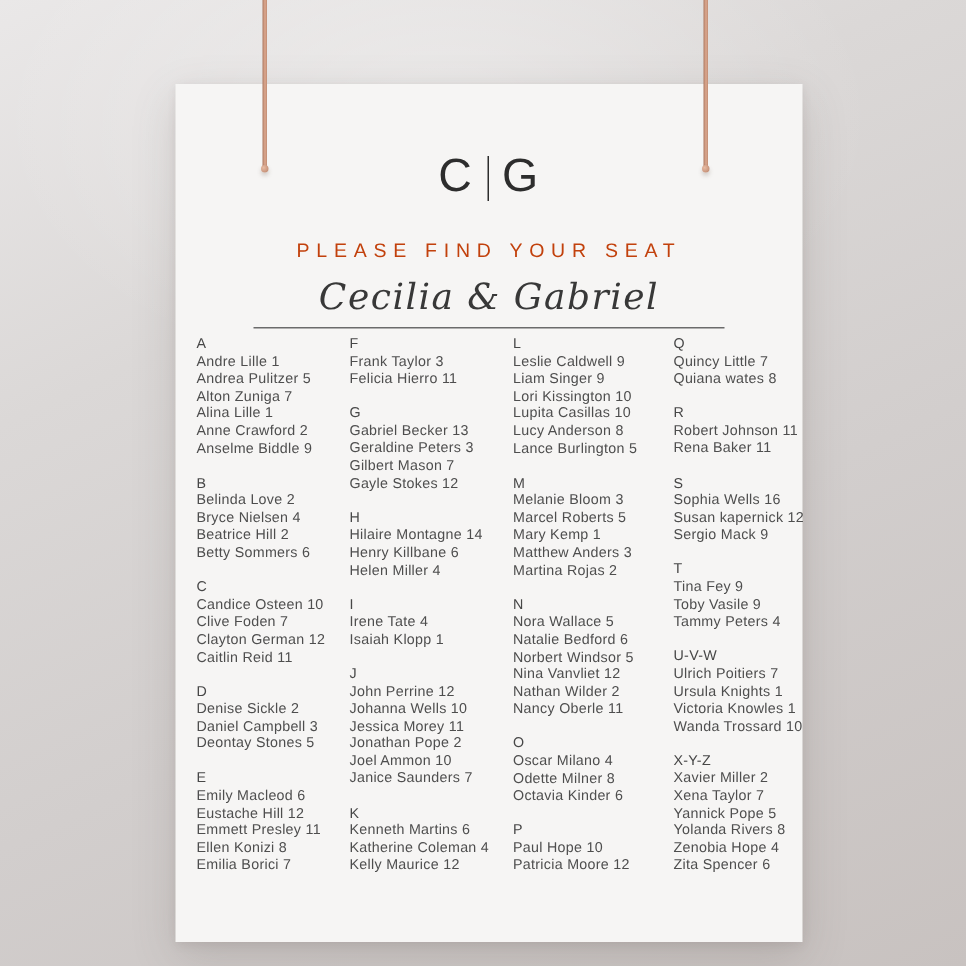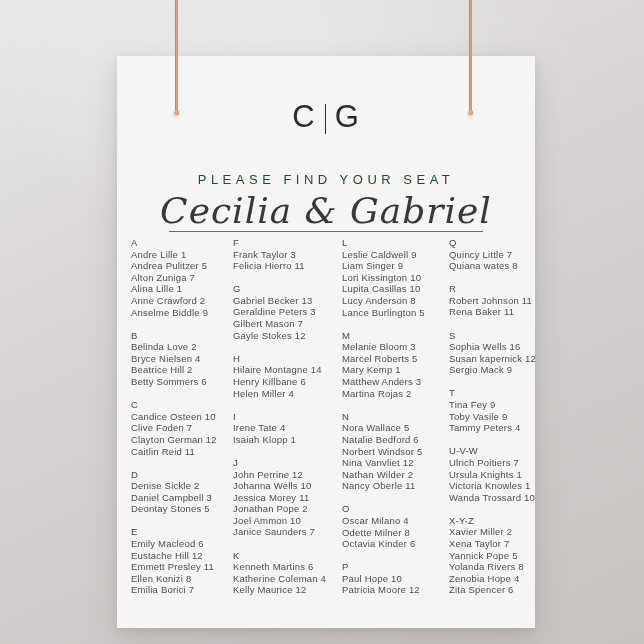--- a/index.html
+++ b/index.html
@@ -26,23 +26,23 @@
     position:absolute;left:117px;top:56px;width:418px;height:572px;z-index:2;
     background:#f6f5f4;
     box-shadow:0 10px 28px rgba(95,85,80,0.20), 0 2px 6px rgba(95,85,80,0.12);
     text-align:center;
   }
   .monogram{
     margin-top:44px;height:34px;display:flex;align-items:center;justify-content:center;
     font-size:31px;color:#2d2d2d;letter-spacing:1px;font-weight:400;
   }
   .monogram-divider{display:inline-block;width:1px;height:30px;background:#2d2d2d;margin:4px 9px 0 9px;}
-  .heading{margin-top:38px;font-size:13px;letter-spacing:4.5px;color:#14532d;}
+  .heading{margin-top:25px;font-size:13px;letter-spacing:4.5px;color:#c2410c;}
   .couple{
-    margin-top:10px;font-size:36px;line-height:28px;color:#383838;
+    margin-top:10px;font-size:24px;line-height:28px;color:#383838;
     font-family:"DejaVu Serif", serif;font-style:italic;letter-spacing:1px;
   }
   .date-loc{margin-top:7px;font-size:11px;letter-spacing:1.6px;color:#4a4a4a;font-weight:bold;}
   .header-divider{margin:6px auto 0 auto;width:314px;border:none;border-top:1px solid #6b6b6b;height:0;}
   .grid{
     display:flex;flex-direction:row;align-items:flex-start;text-align:left;
     margin-top:5px;padding-left:14px;
   }
   .col{flex:none;}
   .col:nth-child(1){width:102px;}

